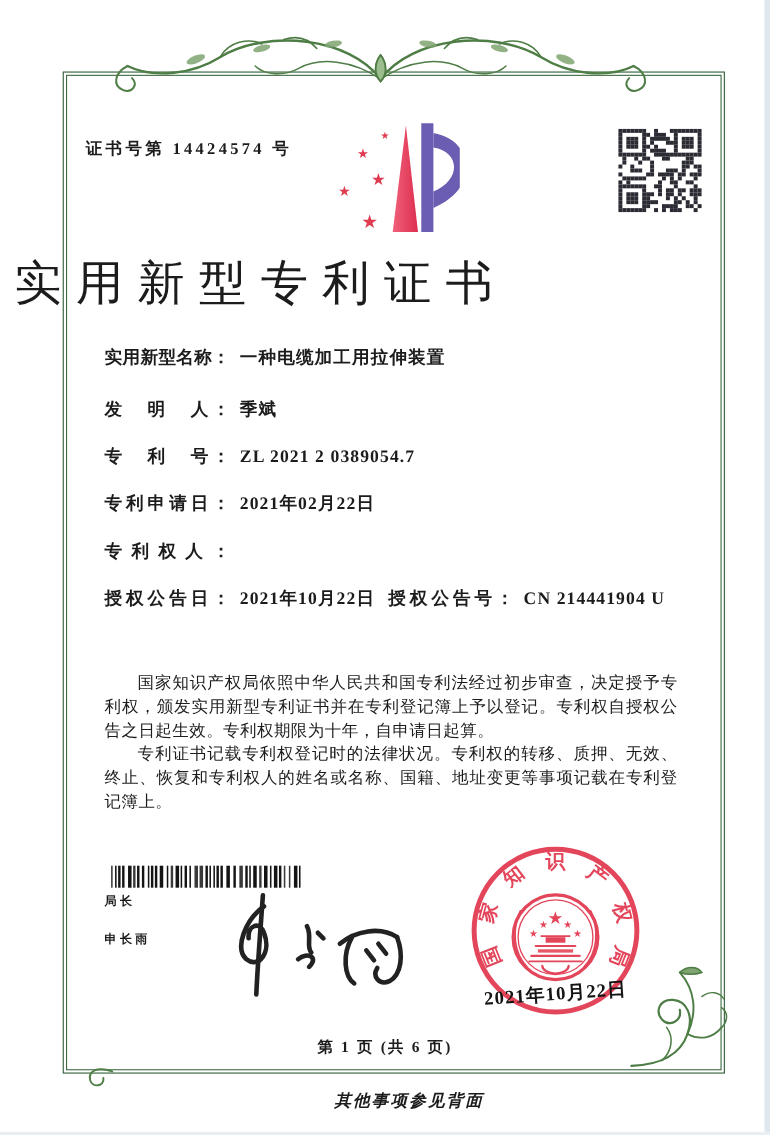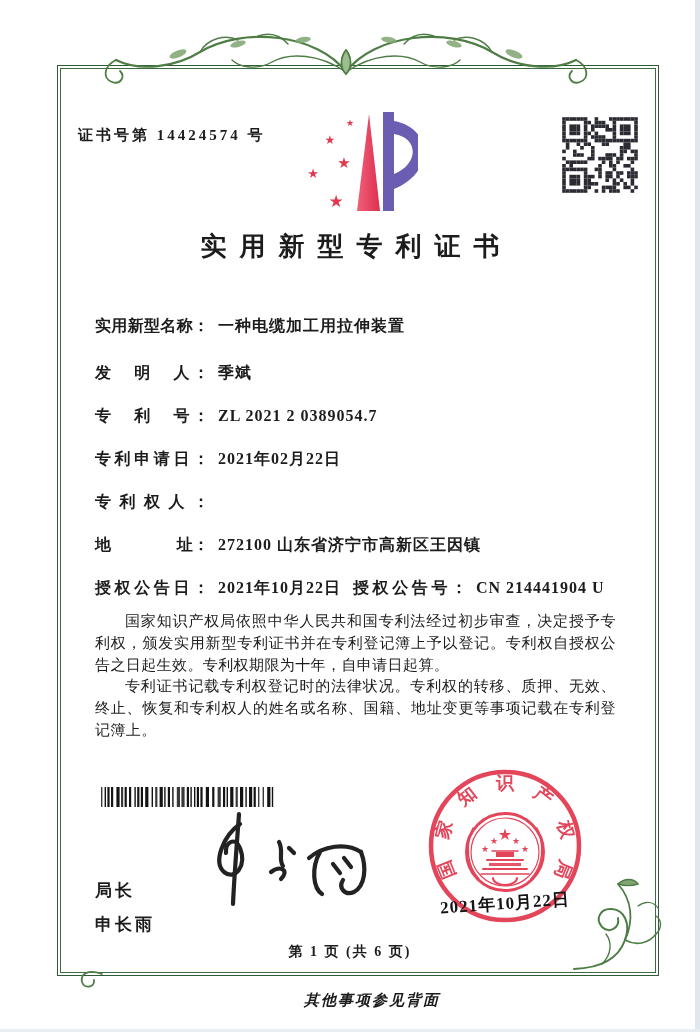--- a/index.html
+++ b/index.html
@@ -20,37 +20,37 @@
   .ornament{position:absolute;pointer-events:none;}
   .ornament-top{left:58px;top:14px;}
   .ornament-br{left:572px;top:876px;}
   .ornament-bl{left:74px;top:961px;}
 
   .cert-no{position:absolute;left:78px;top:126px;font-size:15px;font-weight:700;letter-spacing:3px;}
 
   .logo{position:absolute;left:290px;top:108px;}
   .qr{position:absolute;left:559px;top:114px;background:#fff;}
 
-  .title{position:absolute;left:0;top:229px;width:100%;text-align:center;
-         font-size:26px;font-weight:700;letter-spacing:13px;text-indent:13px;}
+  .title{position:absolute;left:0;top:229px;width:100%;text-align:left;
+         font-size:43px;font-weight:400;letter-spacing:13px;text-indent:13px;}
 
   .fields{position:absolute;left:95px;top:314px;width:528px;font-size:16px;font-weight:700;}
   .frow{display:flex;margin-bottom:20px;line-height:23px;}
   .frow.first{margin-bottom:24px;}
   .flabel{display:inline-block;width:114px;flex:0 0 114px;text-align:justify;text-align-last:justify;}
   .fvalue{margin-left:9px;letter-spacing:1px;white-space:nowrap;}
   .grant-group{display:flex;margin-left:12px;}
 
   .paras{position:absolute;left:95px;top:611px;width:521px;font-size:15px;
          line-height:21.8px;text-align:justify;letter-spacing:.4px;}
   .paras p{margin:0;text-indent:2em;}
 
   .barcode{position:absolute;left:99px;top:786px;}
 
-  .director{position:absolute;left:95px;top:874px;font-size:17px;font-weight:700;
+  .director{position:absolute;left:95px;top:803px;font-size:11px;font-weight:700;
             letter-spacing:3px;line-height:34px;}
   .signature{position:absolute;left:183px;top:808px;}
 
   .seal{position:absolute;left:420px;top:764px;opacity:.94;}
   .seal-date{position:absolute;left:421px;top:892px;width:168px;text-align:center;
              font-size:17px;font-weight:700;letter-spacing:1px;transform:rotate(-4deg);color:#141414;}
 
   .page-info{position:absolute;left:0;top:943px;width:100%;text-align:center;
              font-size:14px;font-weight:700;letter-spacing:2px;}
   .back-note{position:absolute;left:0;top:991px;width:100%;text-align:center;
@@ -367,24 +367,20 @@
     <span class="fvalue">ZL 2021 2 0389054.7</span>
   </div>
   <div class="frow">
     <span class="flabel">专利申请日：</span>
     <span class="fvalue">2021年02月22日</span>
   </div>
   <div class="frow">
     <span class="flabel">专利权人：</span>
   </div>
   <div class="frow">
-    <span class="flabel">地　　　　址：</span>
-    <span class="fvalue">272100 山东省济宁市高新区王因镇</span>
-  </div>
-  <div class="frow">
     <span class="flabel">授权公告日：</span>
     <span class="fvalue">2021年10月22日</span>
     <span class="grant-group">
       <span class="flabel">授权公告号：</span>
       <span class="fvalue">CN 214441904 U</span>
     </span>
   </div>
 </div>
 
 <div class="paras">

